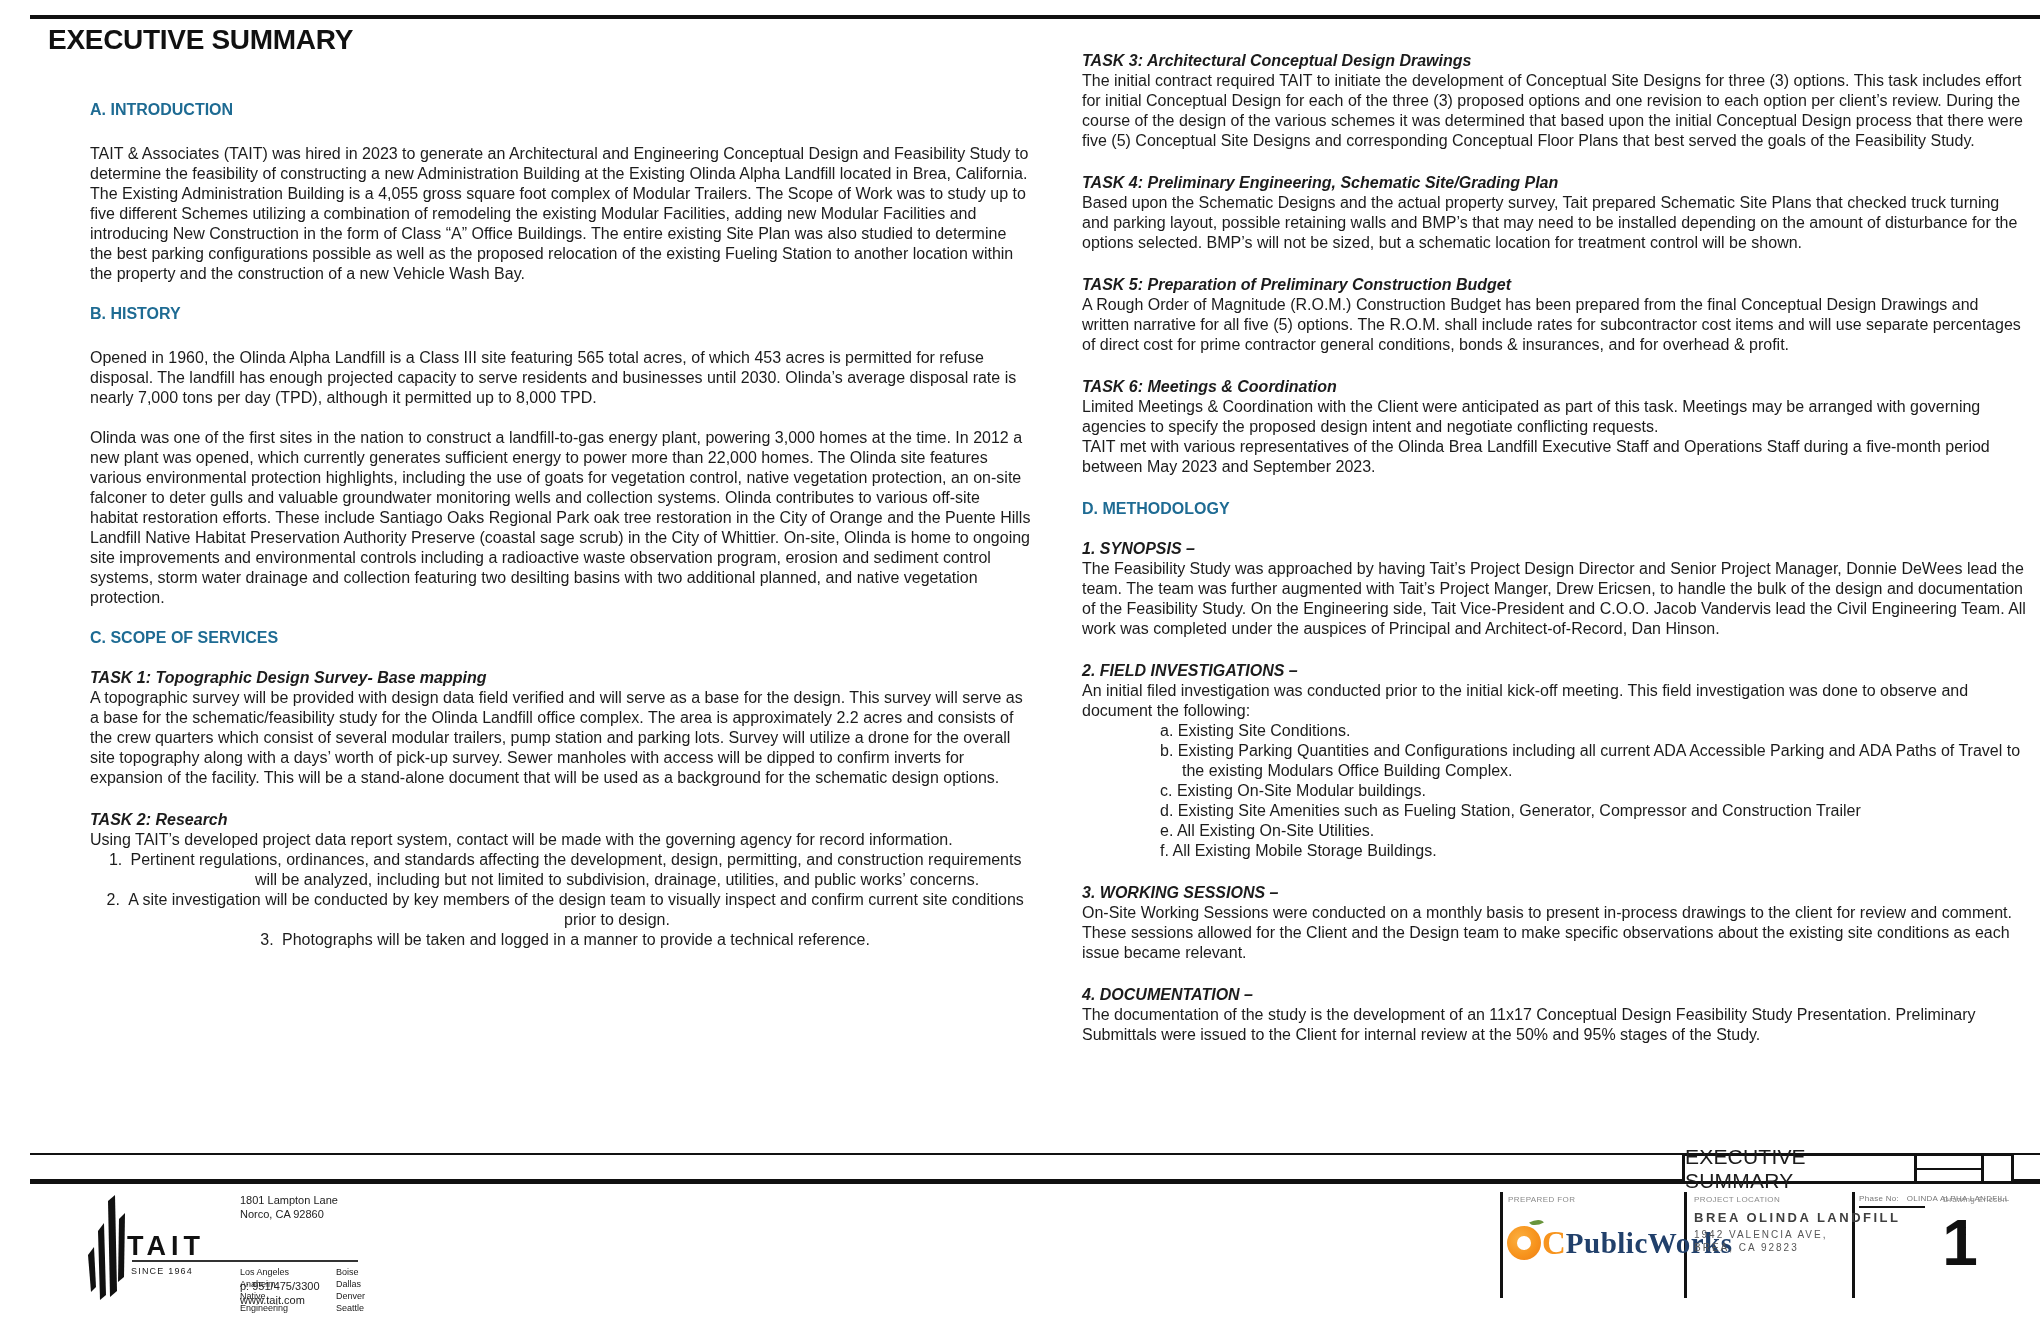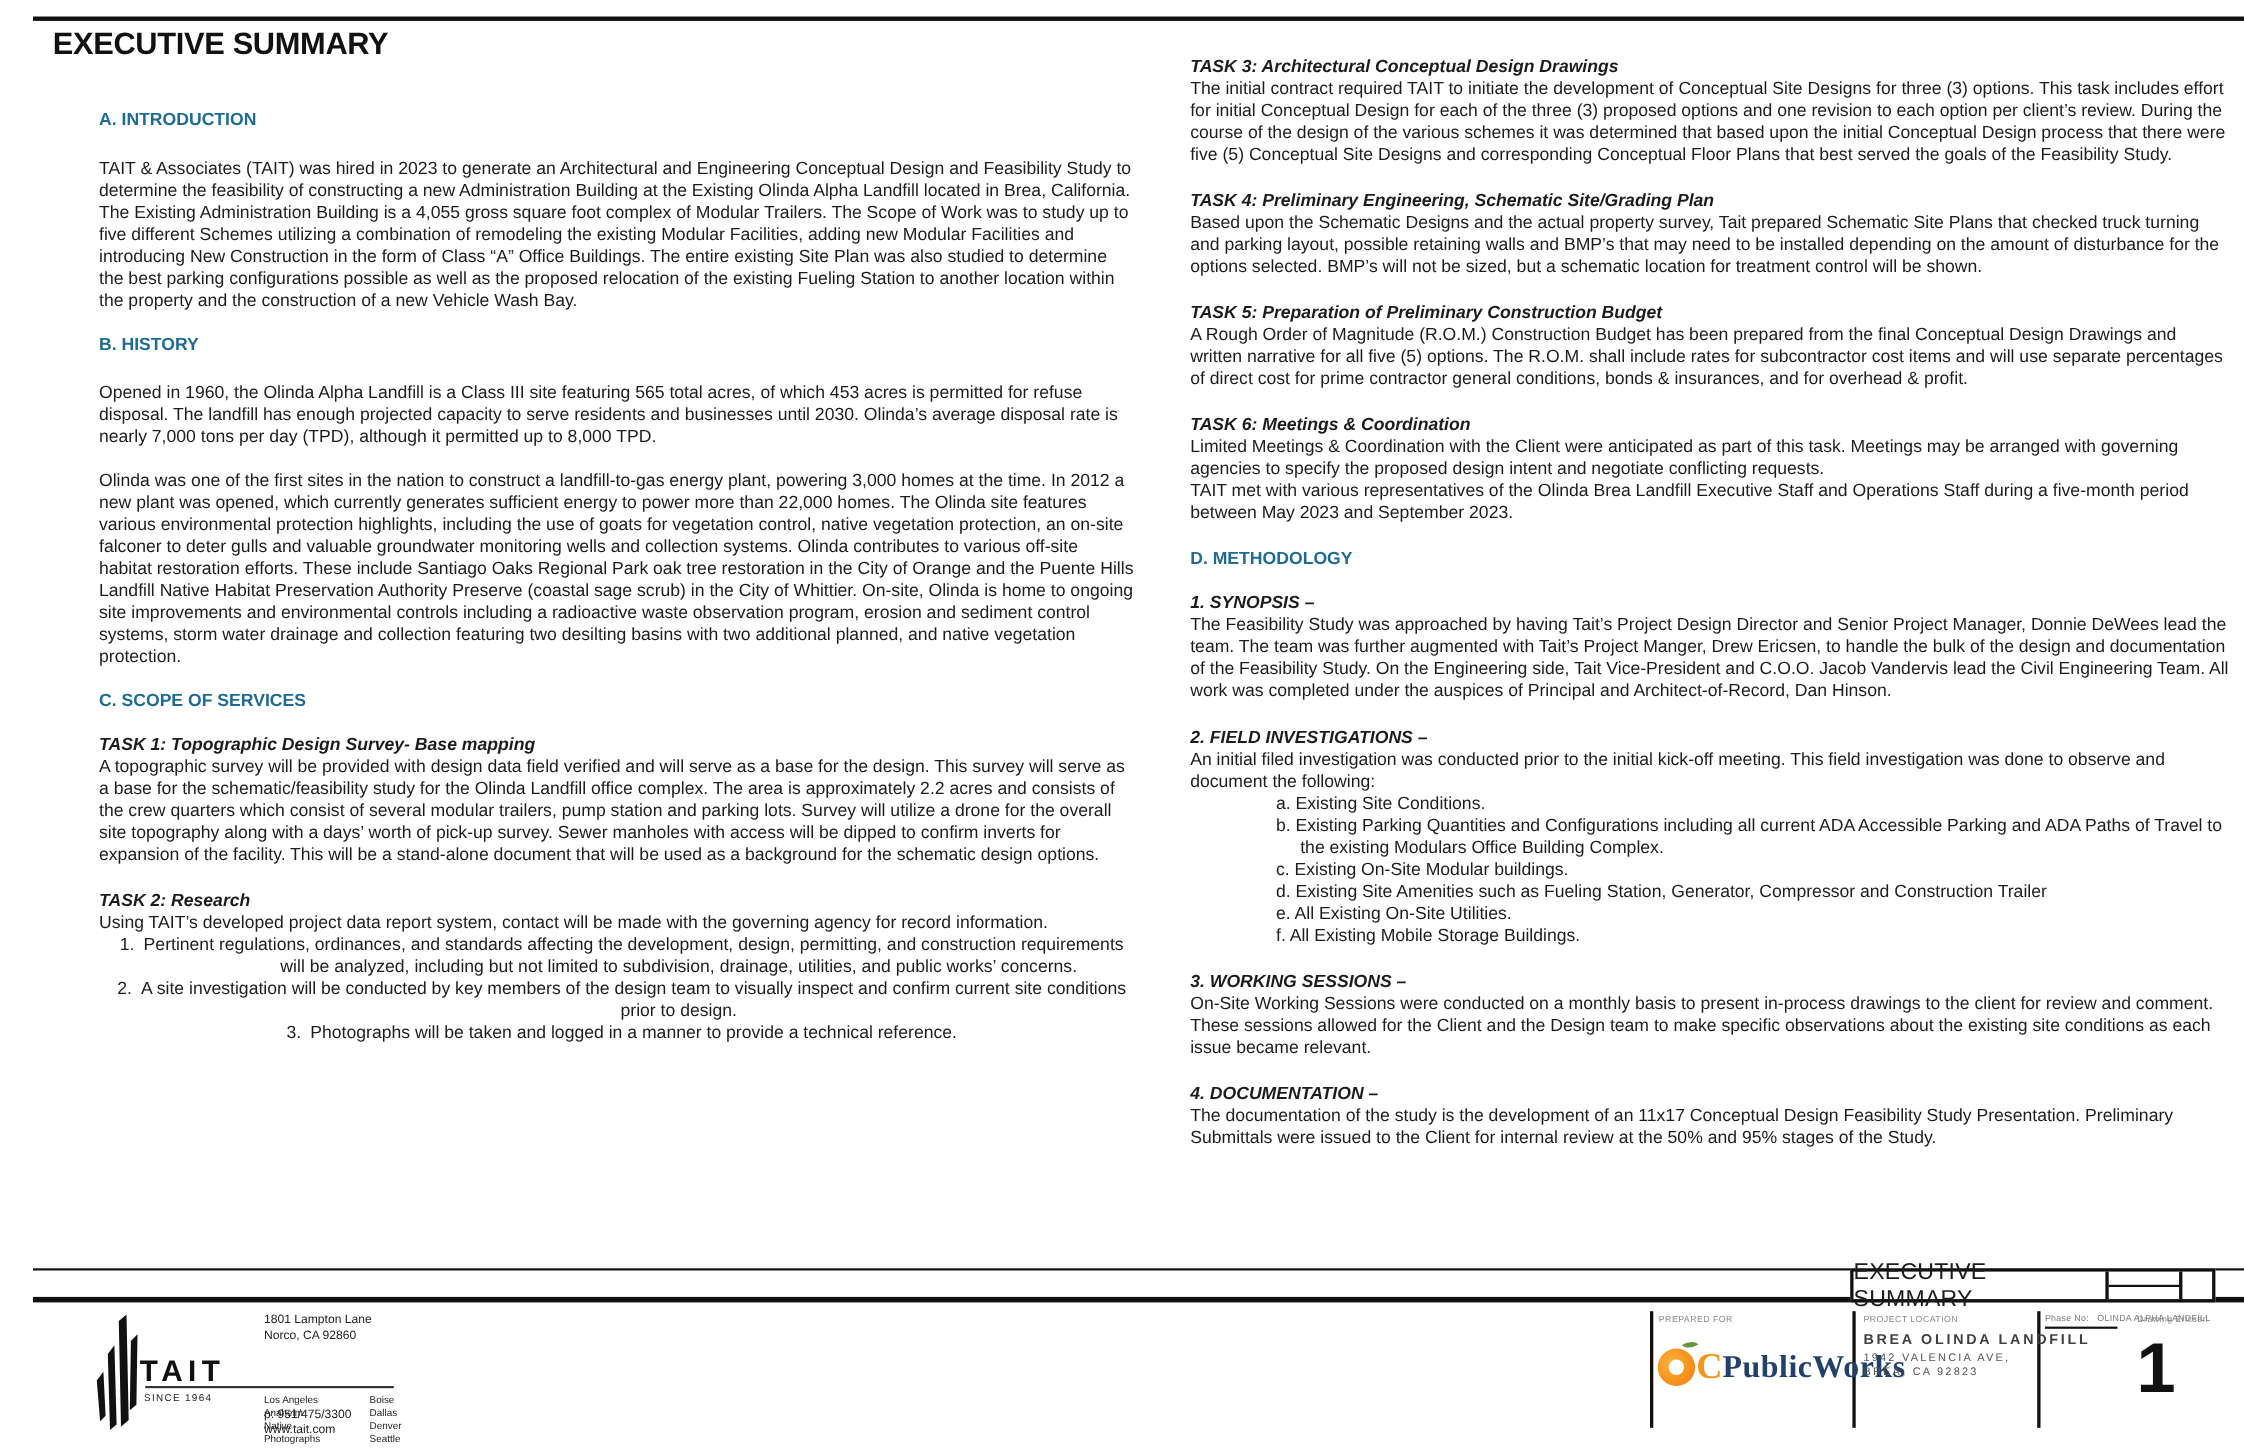--- a/index.html
+++ b/index.html
@@ -192,21 +192,21 @@
   </div>
   <div class="tait-phone">
     <div>p: 951/475/3300</div>
     <div>www.tait.com</div>
   </div>
   <div class="tait-cities">
     <div class="cc">
       <div>Los Angeles</div>
       <div>Anaheim</div>
       <div>Native</div>
-      <div>Photographs</div>
+      <div>Engineering</div>
     </div>
     <div class="cc">
       <div>Boise</div>
       <div>Dallas</div>
       <div>Denver</div>
       <div>Seattle</div>
     </div>
   </div>
 
   <div class="tiny-label" style="left:1508px; top:1195px;">PREPARED FOR</div>

